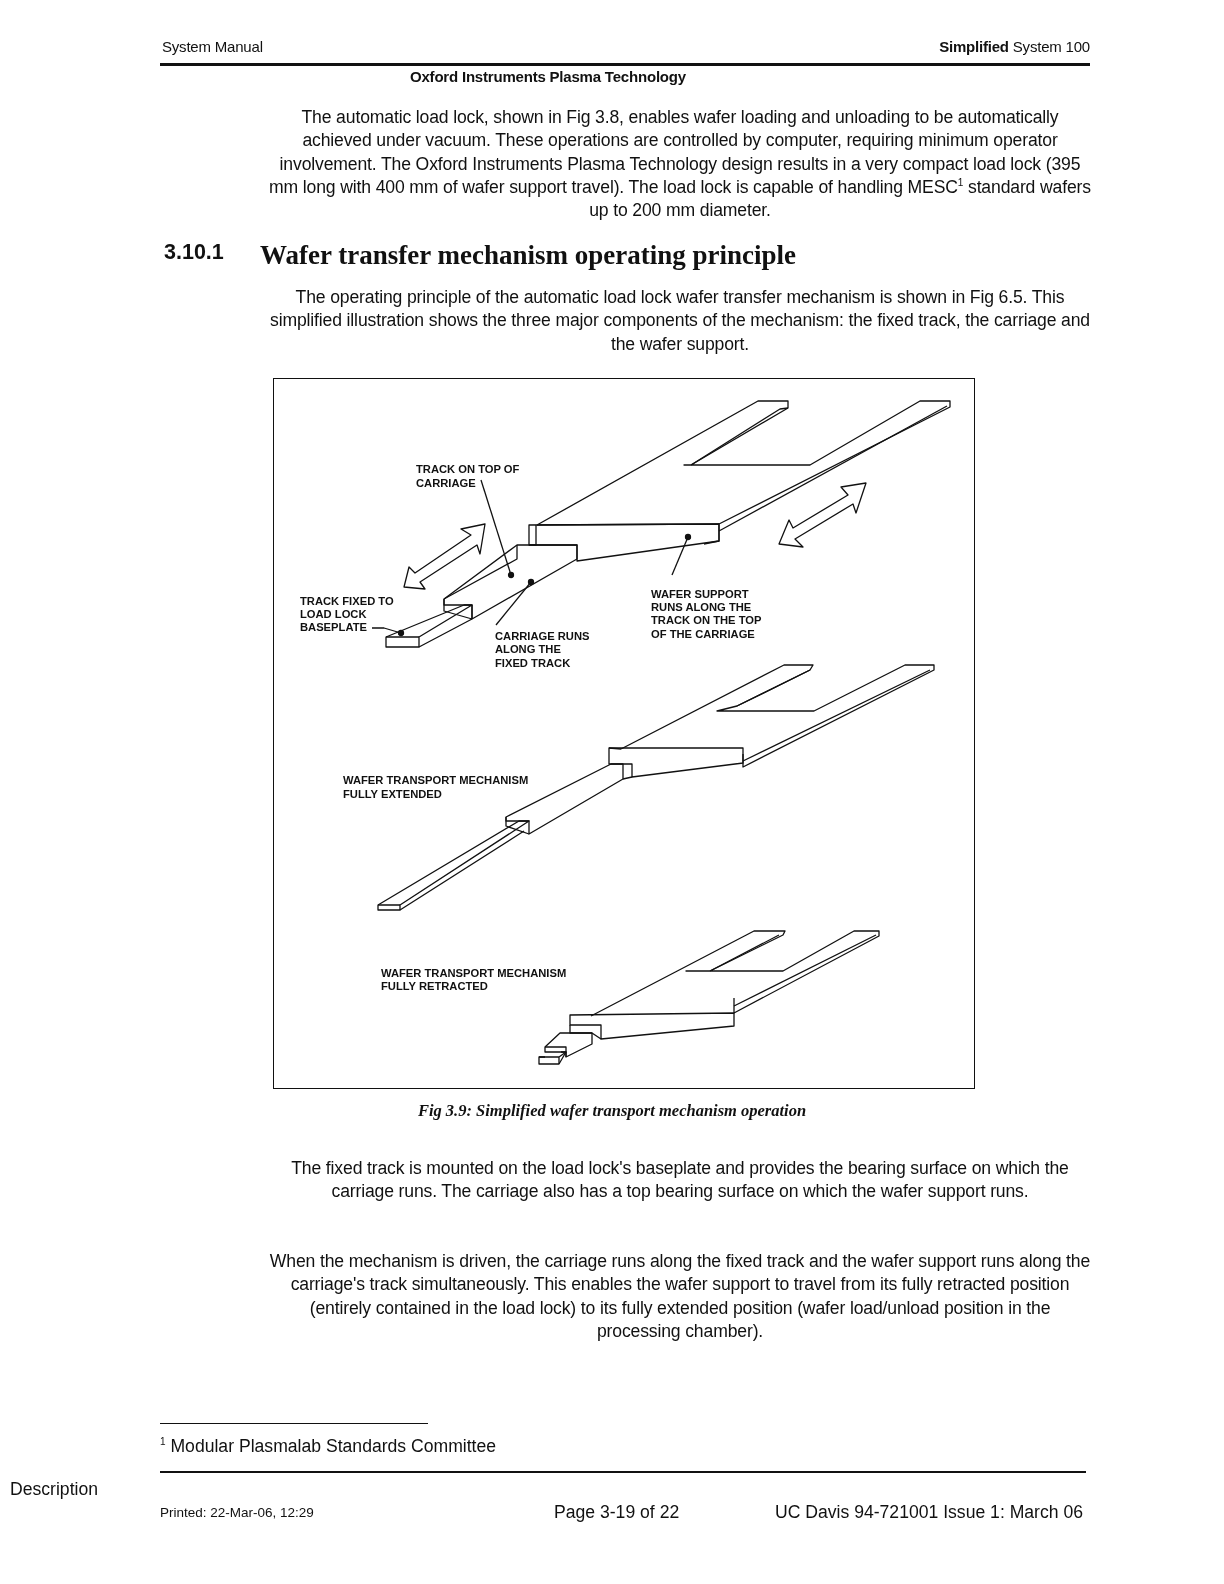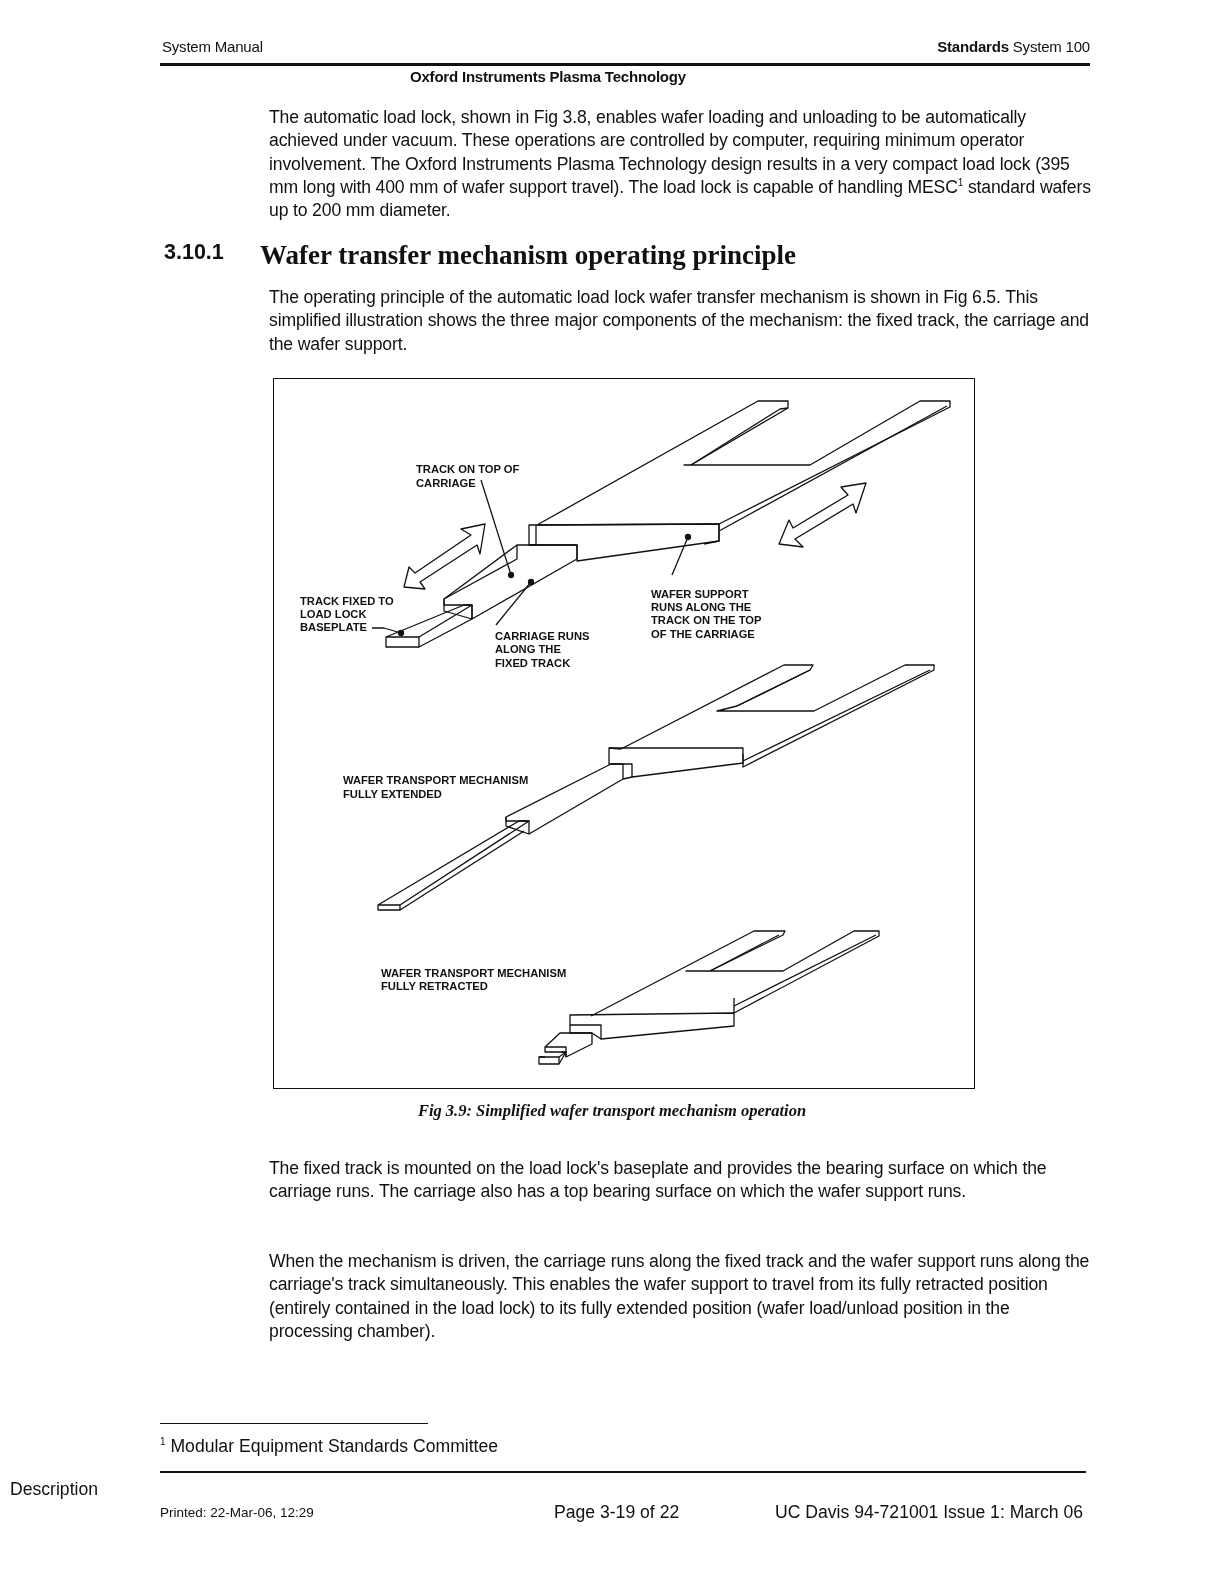--- a/index.html
+++ b/index.html
@@ -7,21 +7,21 @@
 
   
   .hdr { position: absolute; top: 38px; left: 162px; width: 928px; height: 26px; font-family: "Liberation Sans", sans-serif; font-size: 15px; letter-spacing: -0.2px; }
   .hdr .l { position: absolute; left: 0; top: 0; }
   .hdr .c { position: absolute; left: 248px; top: 0; font-weight: bold; margin-top: 30px; }
   .hdr .r { position: absolute; right: 0; top: 0; }
   .hdr .r b { font-weight: bold; }
   .hdr-rule { position: absolute; top: 63px; left: 160px; width: 930px; height: 3px; background: #111; }
 
   
-  .para { position: absolute; left: 269px; width: 822px; font-family: "Liberation Sans", sans-serif; font-size: 17.6px; line-height: 23.3px; letter-spacing: -0.15px; }
+  .para { position: absolute; left: 269px; width: 822px; font-family: "Liberation Sans", sans-serif; font-size: 17.6px; line-height: 23.3px; letter-spacing: -0.15px; text-align: center; }
   .p1 { top: 106px; }
   .p2 { top: 286px; }
   .p3 { top: 1157px; }
   .p4 { top: 1250px; }
   sup { font-size: 10px; vertical-align: 7px; line-height: 0; }
 
   .sec-num { position: absolute; left: 164px; top: 240px; font-family: Liberation Sans, sans-serif; font-weight: bold; font-size: 21.5px; }
   .sec-title { position: absolute; left: 260px; top: 240px; font-family: Liberation Serif, serif; font-weight: bold; font-size: 27px; }
 
   
@@ -38,21 +38,21 @@
   .ft-printed { position: absolute; top: 1505px; left: 160px; font-family: "Liberation Sans", sans-serif; font-size: 13.5px; }
   .ft-page { position: absolute; top: 1502px; left: 554px; font-family: "Liberation Sans", sans-serif; font-size: 17.6px; }
   .ft-ref { position: absolute; top: 1502px; right: 141px; font-family: "Liberation Sans", sans-serif; font-size: 17.6px; }
 </style>
 </head>
 <body>
 
 <div class="hdr">
   <span class="l">System Manual</span>
   <span class="c">Oxford Instruments Plasma Technology</span>
-  <span class="r"><b>Standards</b><span> System 100</span></span>
+  <span class="r"><b>Simplified</b><span> System 100</span></span>
 </div>
 <div class="hdr-rule"></div>
 
 <div class="para p1"><span>The automatic load lock, shown in Fig 3.8, enables wafer loading and unloading to be automatically achieved under vacuum. These operations are controlled by computer, requiring minimum operator involvement. The Oxford Instruments Plasma Technology design results in a very compact load lock (395 mm long with 400 mm of wafer support travel). The load lock is capable of handling MESC</span><sup>1</sup><span> standard wafers up to 200 mm diameter.</span></div>
 
 <div class="sec-num">3.10.1</div>
 <div class="sec-title">Wafer transfer mechanism operating principle</div>
 <div class="para p2">The operating principle of the automatic load lock wafer transfer mechanism is shown in Fig 6.5. This simplified illustration shows the three major components of the mechanism: the fixed track, the carriage and the wafer support.</div>
 
 <div class="figbox">
@@ -141,19 +141,19 @@
       <tspan x="107" y="611">FULLY RETRACTED</tspan>
     </text>
   </svg>
 </div>
 <div class="caption">Fig 3.9: Simplified wafer transport mechanism operation</div>
 
 <div class="para p3">The fixed track is mounted on the load lock's baseplate and provides the bearing surface on which the carriage runs.  The carriage also has a top bearing surface on which the wafer support runs.</div>
 <div class="para p4">When the mechanism is driven, the carriage runs along the fixed track and the wafer support runs along the carriage's track simultaneously.  This enables the wafer support to travel from its fully retracted position (entirely contained in the load lock) to its fully extended position (wafer load/unload position in the processing chamber).</div>
 
 <div class="fn-rule"></div>
-<div class="fn"><sup>1</sup><span> Modular Equipment Standards Committee</span></div>
+<div class="fn"><sup>1</sup><span> Modular Plasmalab Standards Committee</span></div>
 
 <div class="ft-rule"></div>
 <div class="ft-desc">Description</div>
 <div class="ft-printed">Printed: 22-Mar-06, 12:29</div>
 <div class="ft-page">Page 3-19 of 22</div>
 <div class="ft-ref">UC Davis 94-721001 Issue 1: March 06</div>
 
 </body></html>

